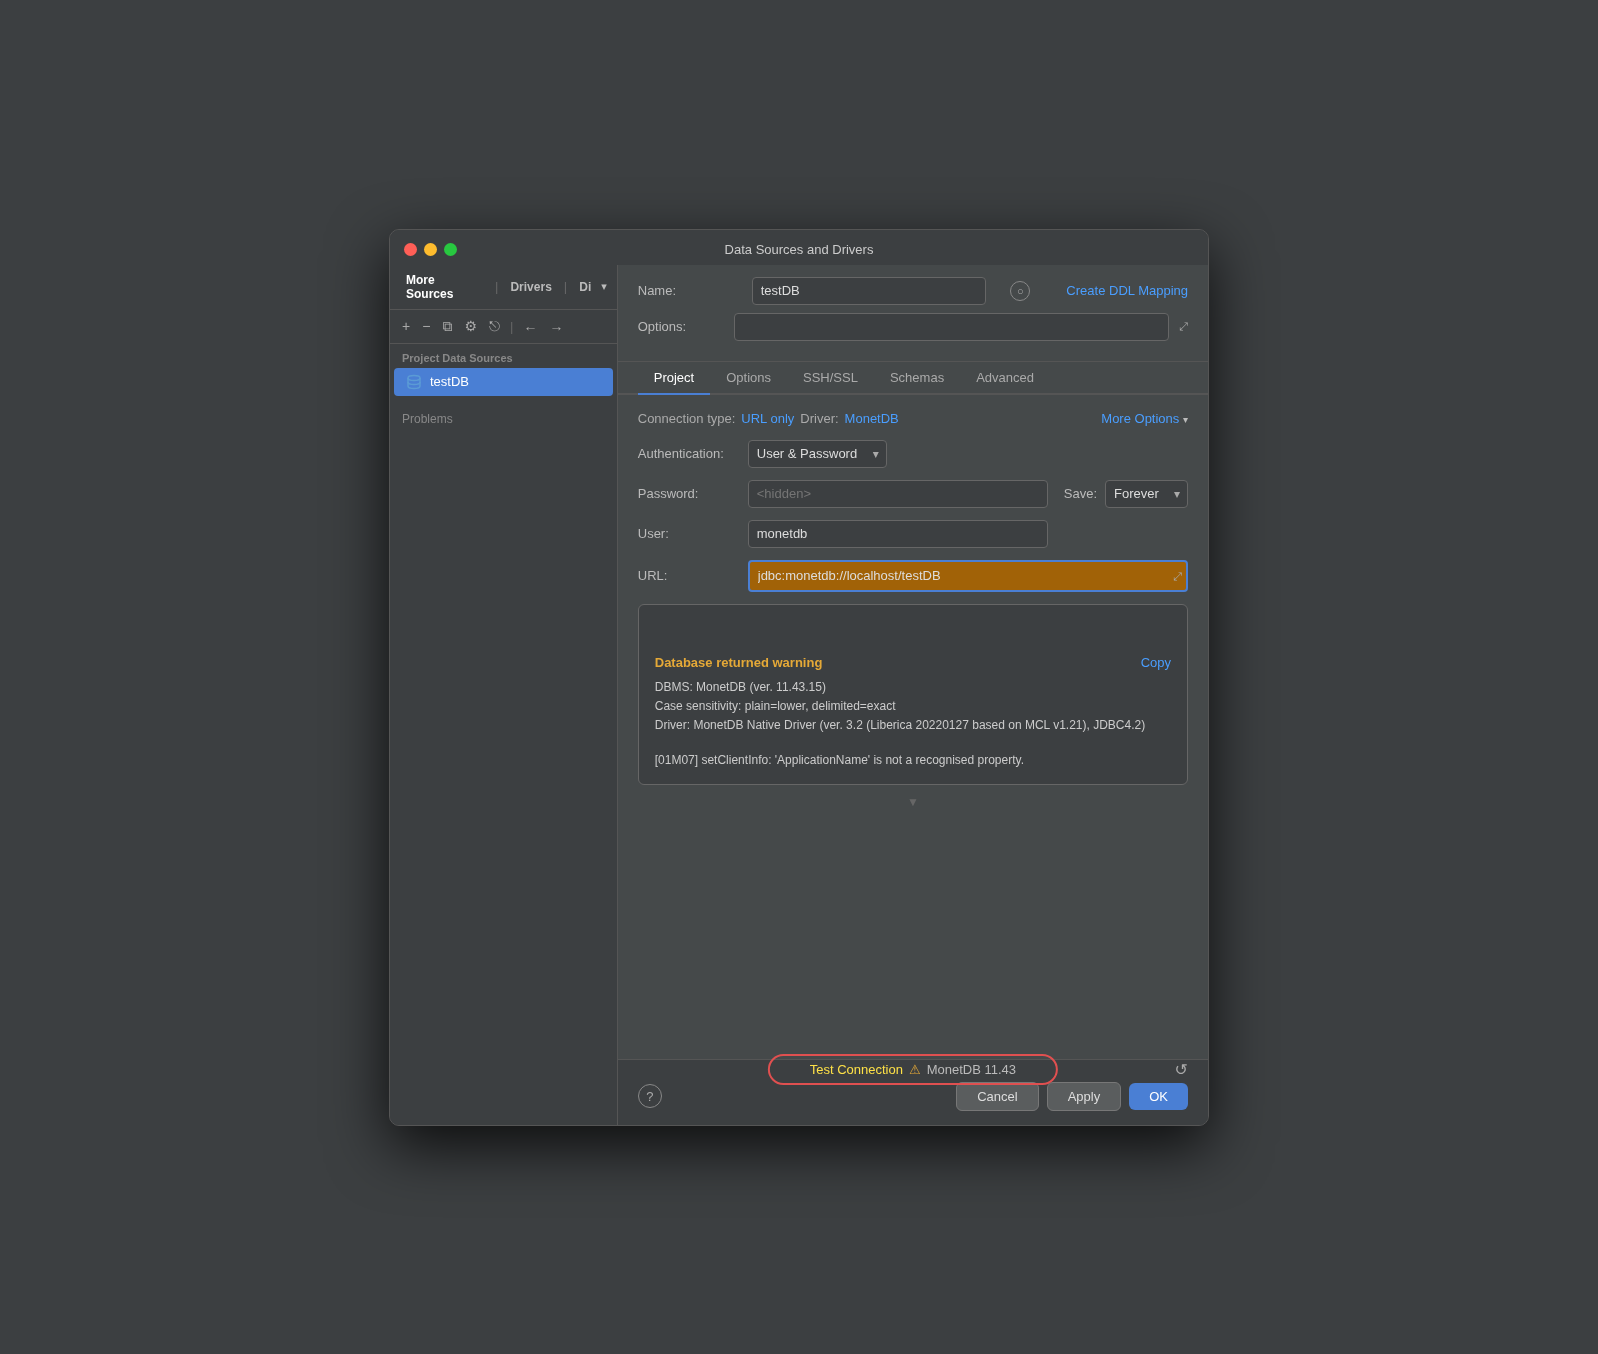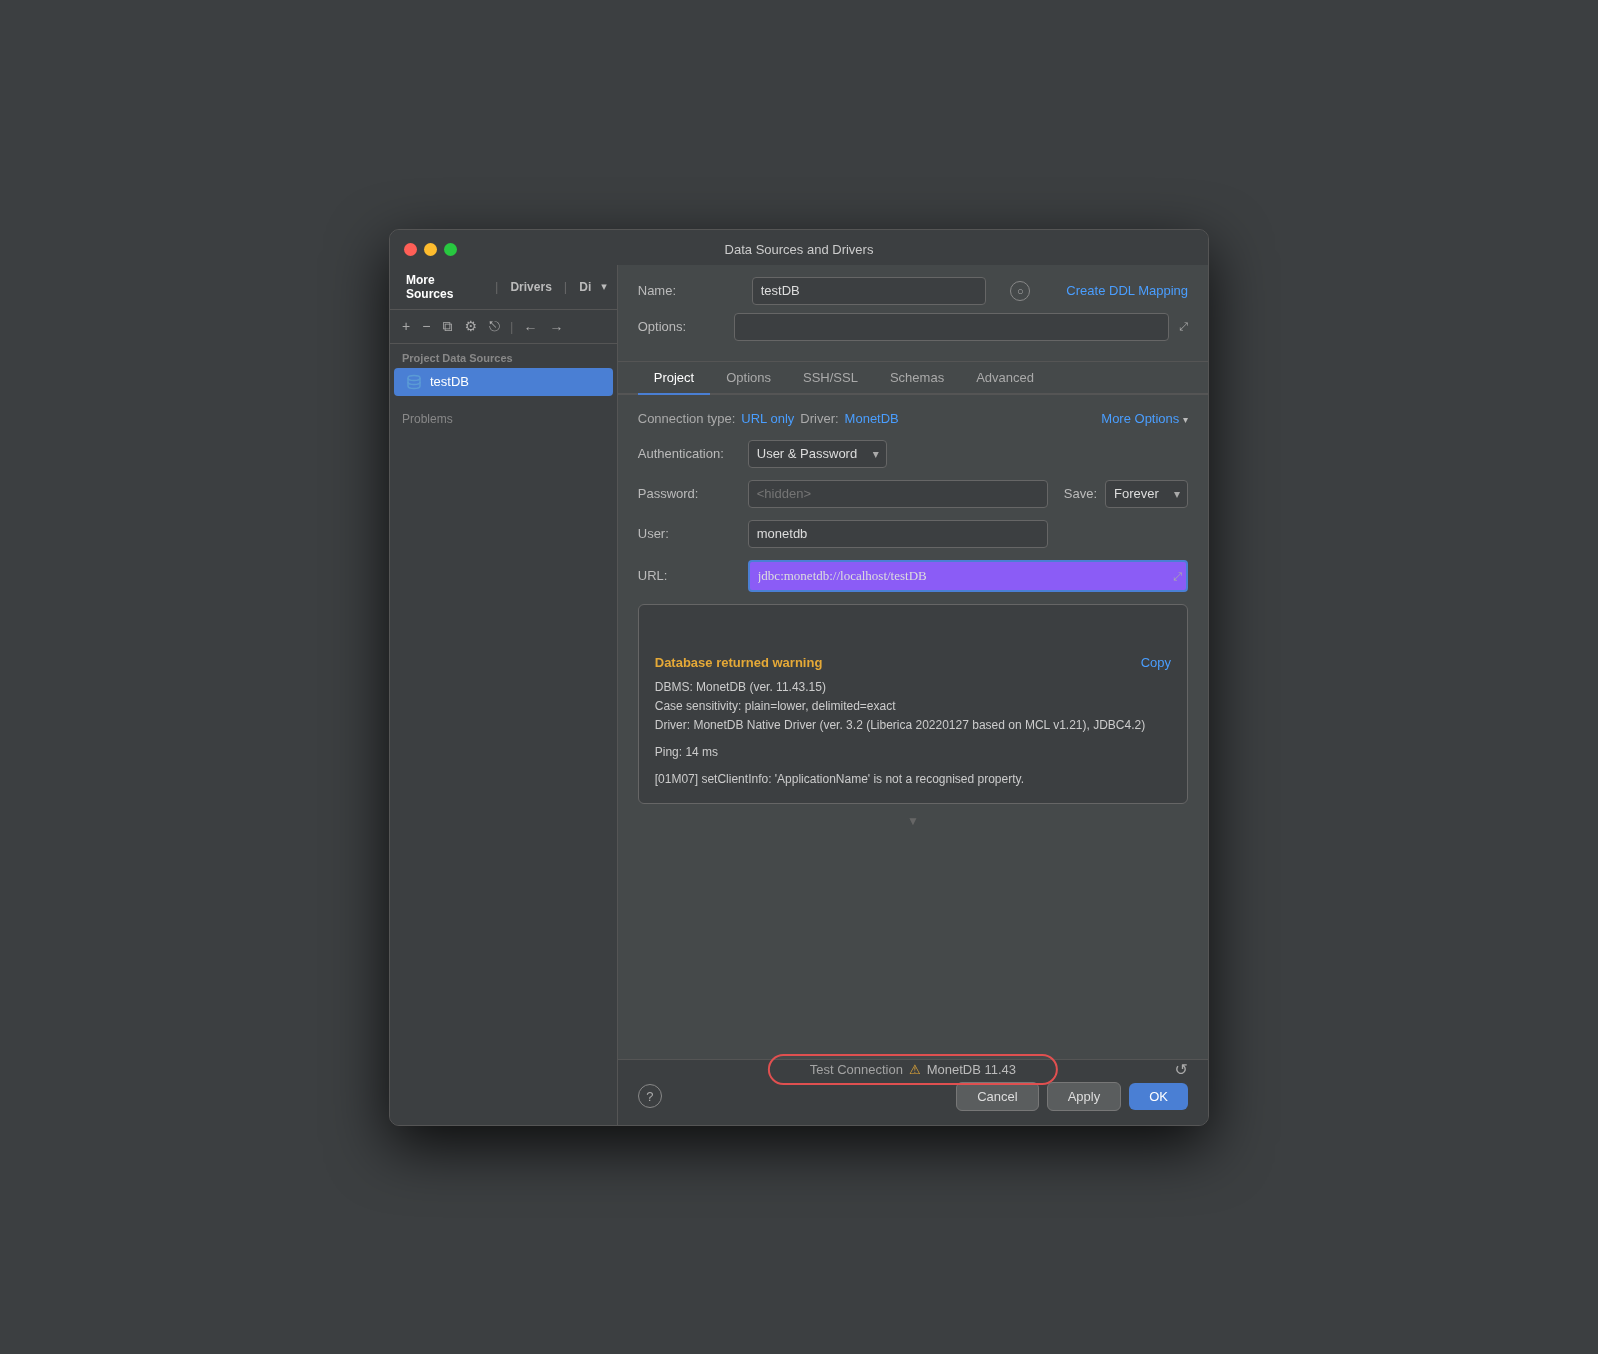--- a/index.html
+++ b/index.html
@@ -292,30 +292,29 @@
       width: 300px;
     }
     .save-group {
       display: flex;
       align-items: center;
       gap: 8px;
       margin-left: 16px;
     }
     .save-label { color: #bbbbbb; }
     .url-input {
-      background: #8b5cf6;
+      background: #a16207;
       border: 2px solid #4a7fd4;
       border-radius: 4px;
       color: #dddddd;
       padding: 4px 32px 4px 8px;
       font-size: 13px;
       outline: none;
       height: 32px;
       width: 100%;
-      font-family: Liberation Serif, serif;
     }
     .url-row {
       display: flex;
       align-items: center;
       margin-bottom: 12px;
     }
     .url-wrapper { flex: 1; position: relative; }
     .url-expand {
       position: absolute;
       right: 6px;
@@ -367,21 +366,21 @@
       left: 50%;
       transform: translateX(-50%);
       border: 2.5px solid #e05050;
       border-radius: 50px;
       padding: 6px 40px;
       display: flex;
       align-items: center;
       gap: 6px;
       white-space: nowrap;
     }
-    .test-conn-link { color: #a3a3a3; font-size: 13px; cursor: pointer; }
+    .test-conn-link { color: #fde047; font-size: 13px; cursor: pointer; }
     .test-conn-status { color: #bbbbbb; font-size: 13px; }
     .warning-icon { color: #e5a937; font-size: 13px; }
     .refresh-btn {
       position: absolute;
       right: 0;
       color: #aaa;
       cursor: pointer;
       font-size: 16px;
     }
     .dialog-buttons {
@@ -580,21 +579,20 @@
         <div class="warning-box">
           <div class="warning-header">
             <span class="warning-title">Database returned warning</span>
             <span class="copy-link">Copy</span>
           </div>
           <div class="warning-text">
             <div>DBMS: MonetDB (ver. 11.43.15)</div>
             <div>Case sensitivity: plain=lower, delimited=exact</div>
             <div>Driver: MonetDB Native Driver (ver. 3.2 (Liberica 20220127 based on MCL v1.21), JDBC4.2)</div>
             <div style="height:8px;"></div>
-            <div>Ping: 14 ms</div>
             <div style="height:8px;"></div>
             <div>[01M07] setClientInfo: 'ApplicationName' is not a recognised property.</div>
           </div>
         </div>
 
         <div class="caret-indicator">▼</div>
       </div>
 
       <div class="bottom-bar">
 

